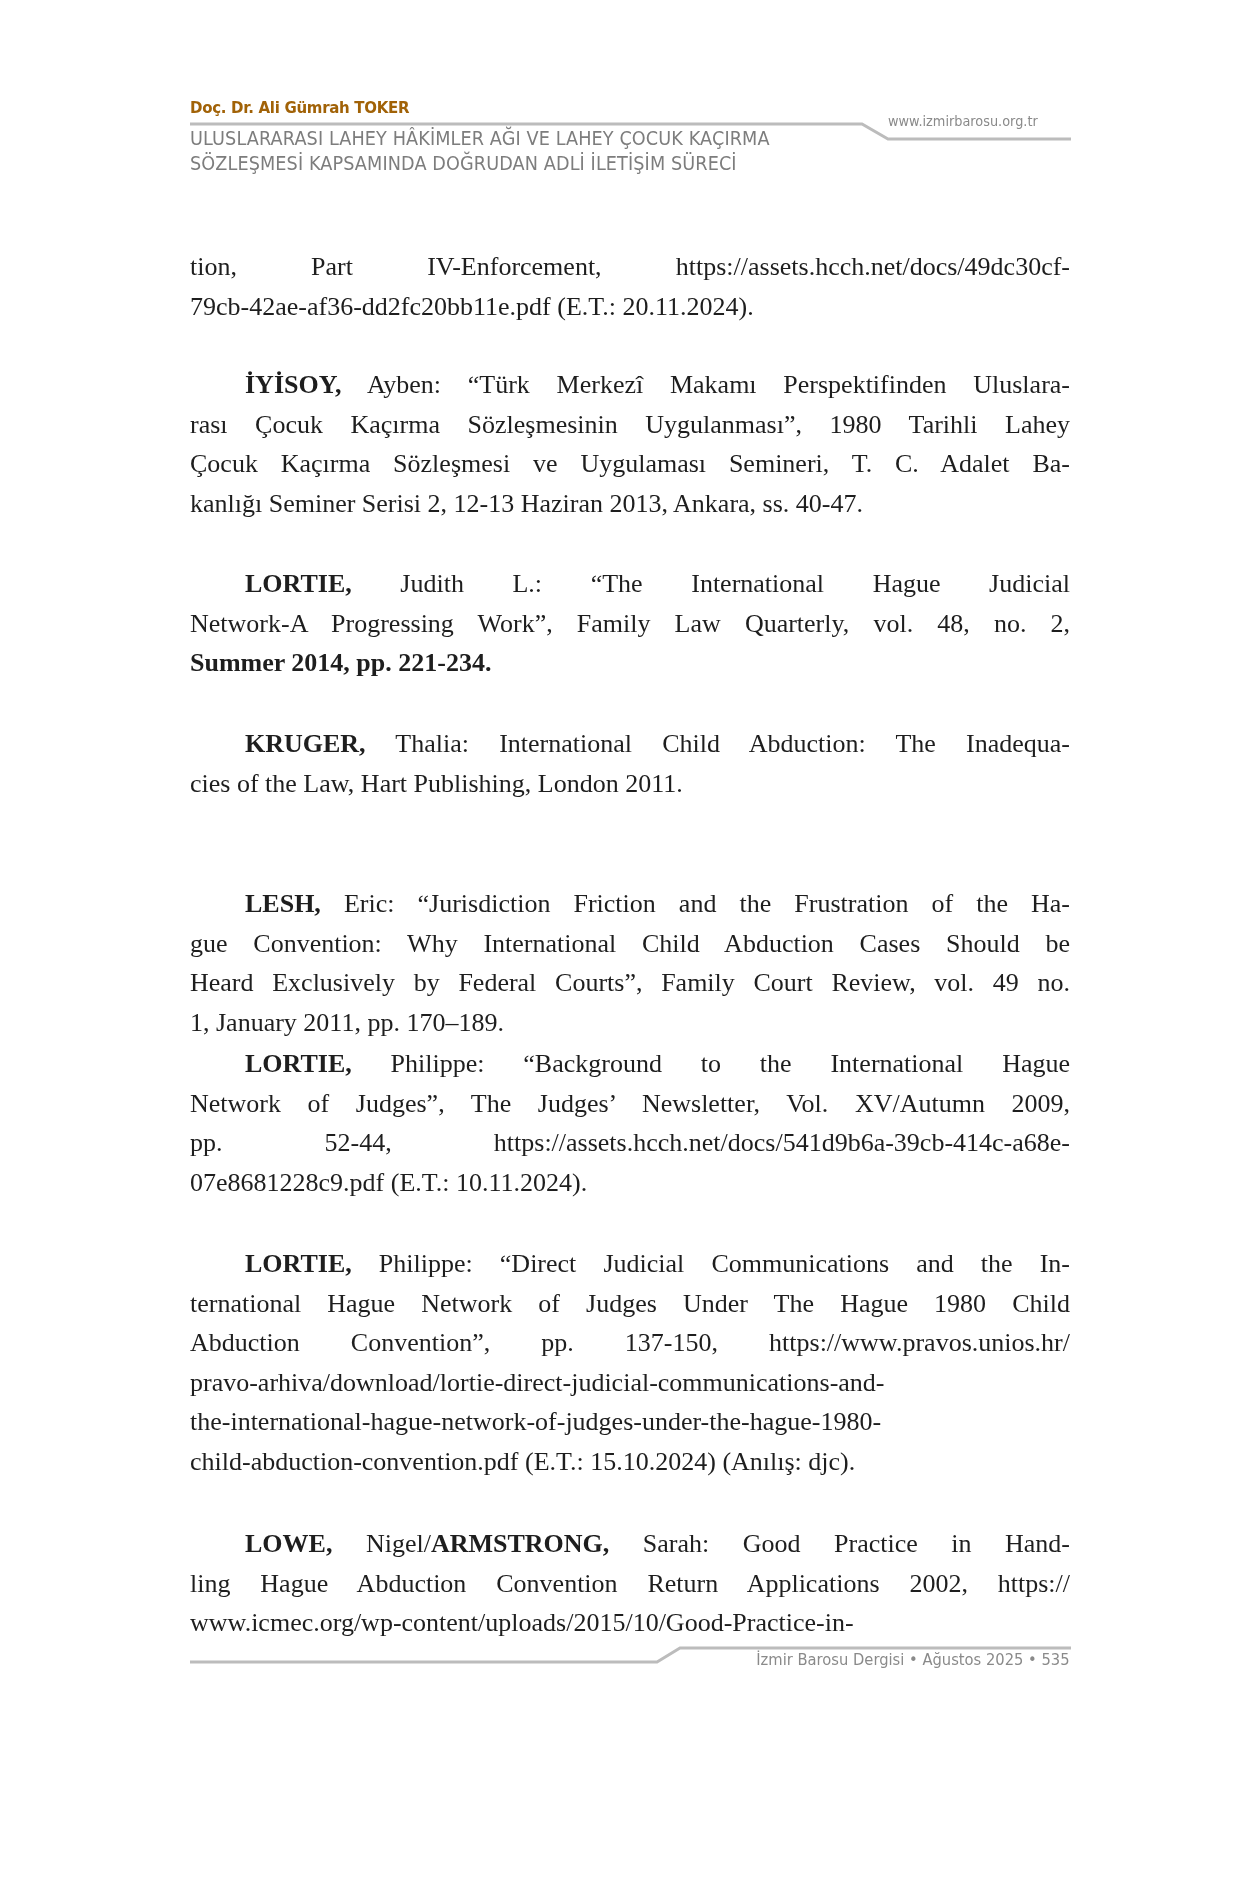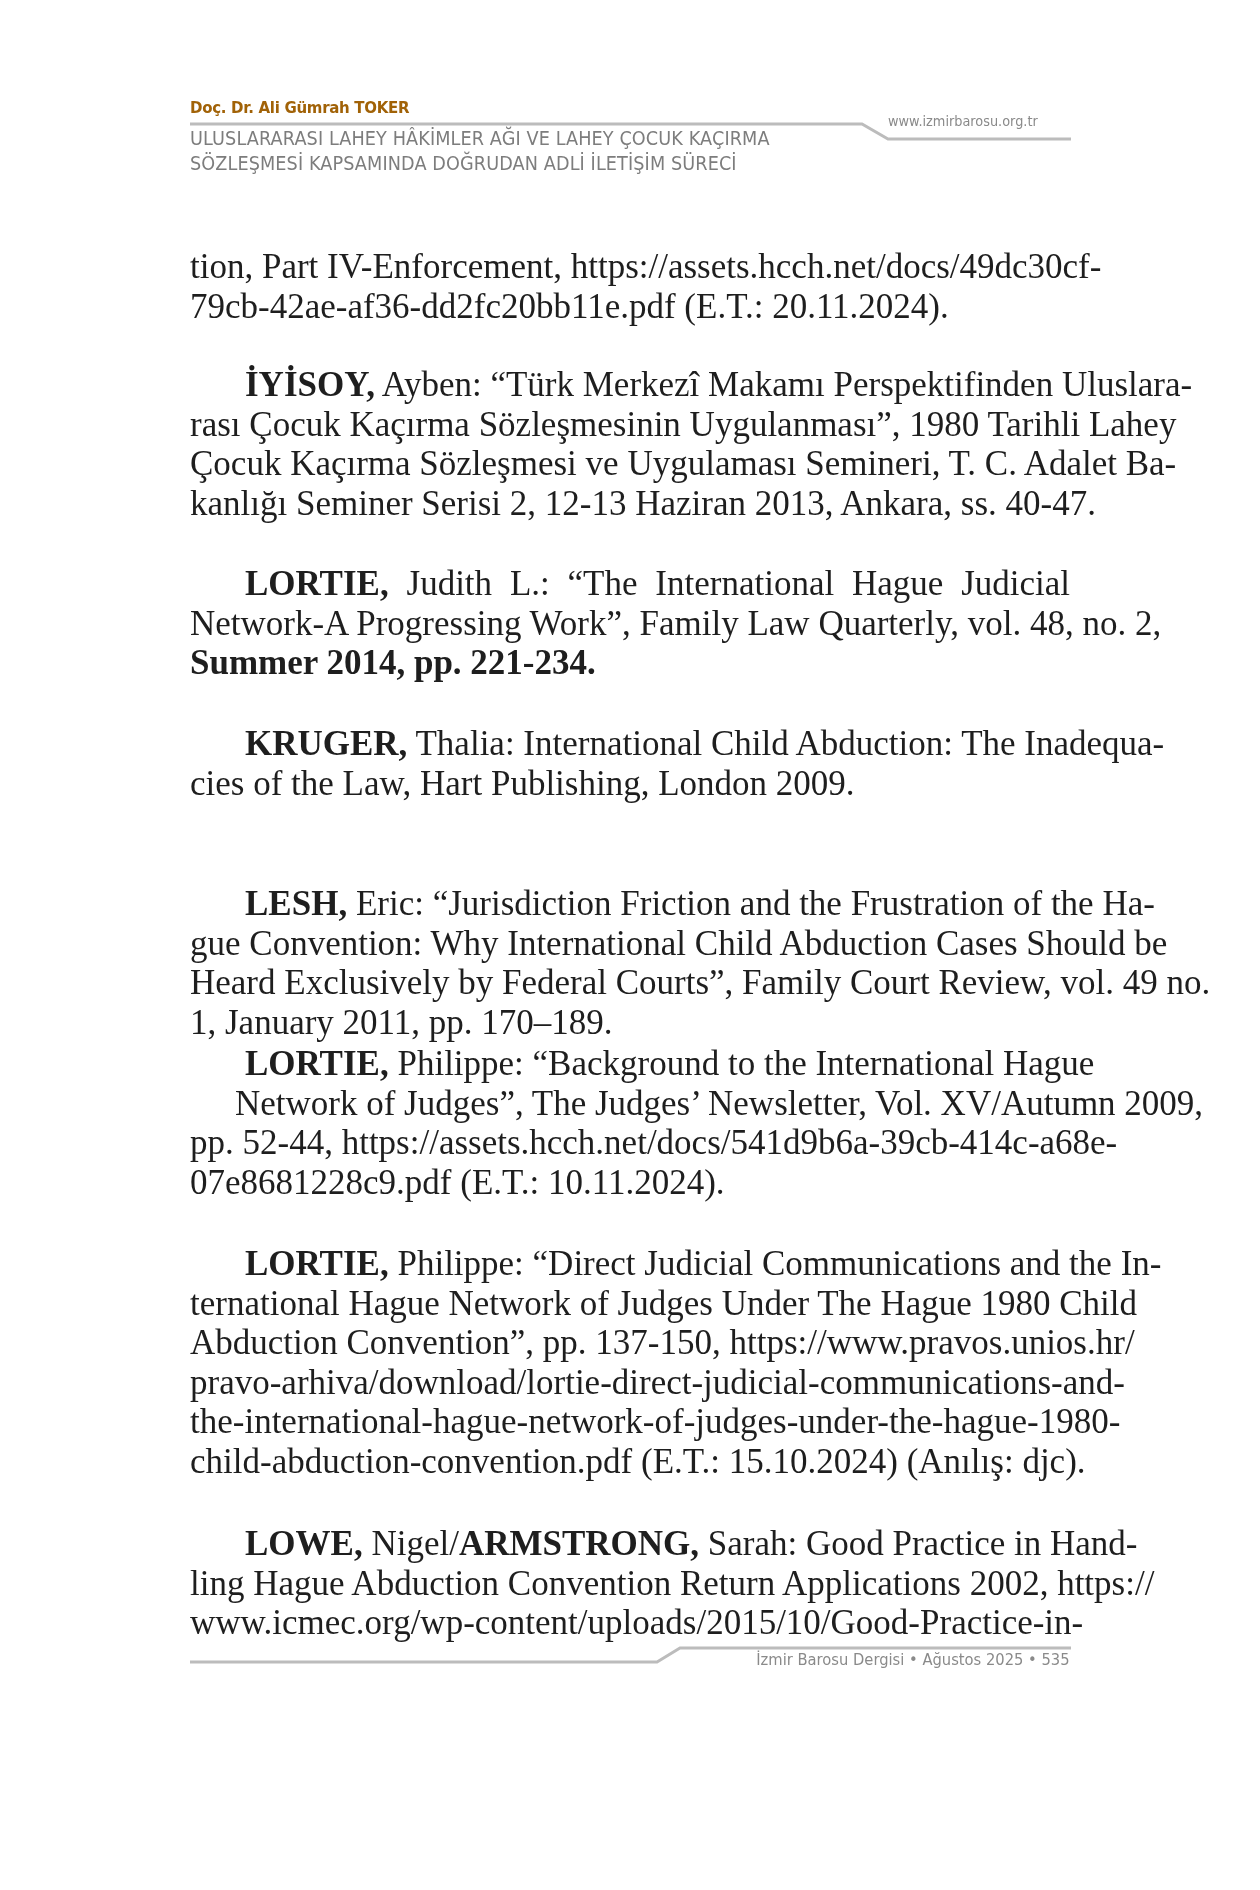--- a/index.html
+++ b/index.html
@@ -8,21 +8,21 @@
 
   
   .hdr-author { position: absolute; left: 190px; top: 99px; font-family: "DejaVu Sans", sans-serif; font-weight: bold; font-size: 15px; color: #a16207; letter-spacing: -0.3px; white-space: nowrap; }
   .hdr-title { position: absolute; left: 190px; font-family: "DejaVu Sans", sans-serif; font-weight: normal; font-size: 19px; color: #7d7d7d; white-space: nowrap; transform-origin: left top; transform: scaleX(0.93); letter-spacing: 0.1px; }
   .hdr-title.l1 { top: 127px; }
   .hdr-title.l2 { top: 152px; }
   .hdr-site { position: absolute; left: 888px; top: 113px; font-family: "DejaVu Sans", sans-serif; font-size: 14px; color: #8a8a8a; white-space: nowrap; transform-origin: left top; transform: scaleX(0.92); }
   svg.rules { position: absolute; left: 0; top: 0; width: 1260px; height: 1890px; pointer-events: none; }
 
   
-  .para { position: absolute; left: 190px; width: 880px; font-family: "Liberation Serif", serif; font-size: 35px; color: #1e1e1e; }
+  .para { position: absolute; left: 190px; width: 880px; font-family: "Liberation Serif", serif; font-size: 26px; color: #1e1e1e; }
   .line { display: block; height: 39.5px; line-height: 39.5px; white-space: nowrap; text-align: justify; text-align-last: justify; overflow: visible; }
   .line.last { text-align-last: left; }
   .indent { padding-left: 55px; }
   b { font-weight: bold; }
 
   
   .ftr-text { position: absolute; right: 190px; top: 1650px; font-family: "DejaVu Sans", sans-serif; font-size: 16px; color: #8a8a8a; white-space: nowrap; transform-origin: right top; transform: scaleX(0.92); }
 </style>
 </head>
 <body>
@@ -52,33 +52,33 @@
   </div>
 
   <div class="para" style="top:564px">
     <span class="line indent" style="white-space: nowrap;"><b>LORTIE,</b><span> Judith L.: “The International Hague Judicial</span></span>
     <span class="line" style="white-space: nowrap;">Network-A Progressing Work”, Family Law Quarterly, vol. 48, no. 2,</span>
     <span class="line last" style="white-space: nowrap; font-weight: bold;">Summer 2014, pp. 221-234.</span>
   </div>
 
   <div class="para" style="top:724px">
     <span class="line indent" style="white-space: nowrap;"><b>KRUGER,</b><span> Thalia: International Child Abduction: The Inadequa-</span></span>
-    <span class="line last" style="white-space: nowrap;">cies of the Law, Hart Publishing, London 2009.</span>
+    <span class="line last" style="white-space: nowrap;">cies of the Law, Hart Publishing, London 2011.</span>
   </div>
 
   <div class="para" style="top:884px">
     <span class="line indent" style="white-space: nowrap;"><b>LESH,</b><span> Eric: “Jurisdiction Friction and the Frustration of the Ha-</span></span>
     <span class="line" style="white-space: nowrap;">gue Convention: Why International Child Abduction Cases Should be</span>
     <span class="line" style="white-space: nowrap;">Heard Exclusively by Federal Courts”, Family Court Review, vol. 49 no.</span>
     <span class="line last" style="white-space: nowrap;">1, January 2011, pp.  170–189.</span>
   </div>
 
   <div class="para" style="top:1044px">
     <span class="line indent" style="white-space: nowrap;"><b>LORTIE,</b><span> Philippe: “Background to the International Hague</span></span>
-    <span class="line" style="white-space: nowrap; margin-left: 45px;">Network of Judges”, The Judges’ Newsletter, Vol. XV/Autumn 2009,</span>
+    <span class="line" style="white-space: nowrap;">Network of Judges”, The Judges’ Newsletter, Vol. XV/Autumn 2009,</span>
     <span class="line" style="white-space: nowrap;">pp. 52-44, https://assets.hcch.net/docs/541d9b6a-39cb-414c-a68e-</span>
     <span class="line last" style="white-space: nowrap;">07e8681228c9.pdf (E.T.: 10.11.2024).</span>
   </div>
 
   <div class="para" style="top:1244px">
     <span class="line indent" style="white-space: nowrap;"><b>LORTIE,</b><span> Philippe: “Direct Judicial Communications and the In-</span></span>
     <span class="line" style="white-space: nowrap;">ternational Hague Network of Judges Under The Hague 1980 Child</span>
     <span class="line" style="white-space: nowrap;">Abduction Convention”, pp. 137-150, https://www.pravos.unios.hr/</span>
     <span class="line" style="white-space: nowrap;">pravo-arhiva/download/lortie-direct-judicial-communications-and-</span>
     <span class="line" style="white-space: nowrap;">the-international-hague-network-of-judges-under-the-hague-1980-</span>

